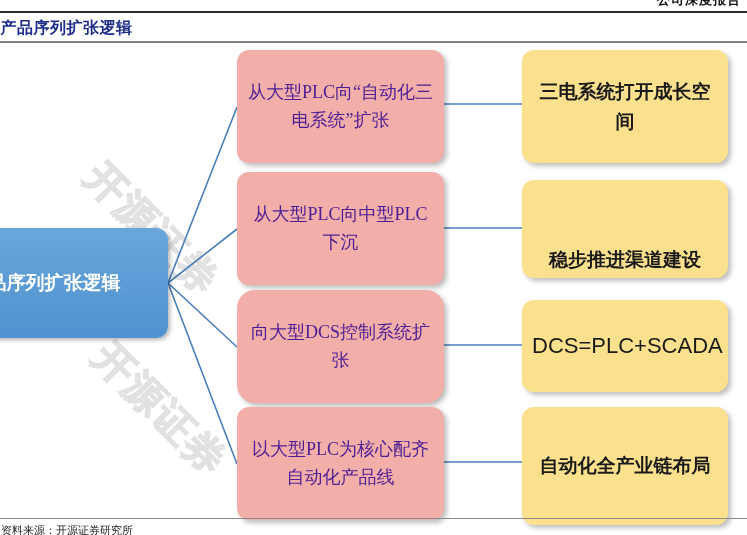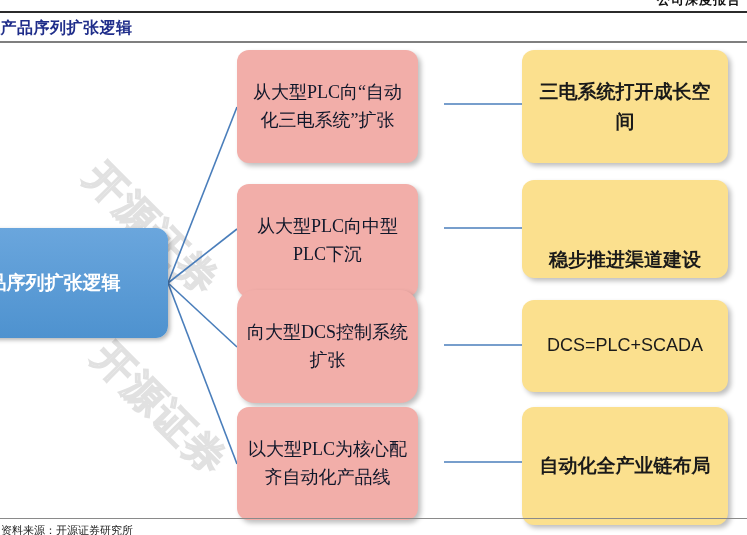--- a/index.html
+++ b/index.html
@@ -132,31 +132,31 @@
     font-weight: bold;
     box-shadow: 2px 2px 4px rgba(0,0,0,0.30);
     left: -60px;
     top: 228px;
     width: 228px;
     height: 110px;
   }
 
   .node-mid {
     background: #f2aea9;
-    color: #0f172a;
+    color: #4c1d95;
     font-family: "Liberation Serif", "DejaVu Serif", serif;
     font-size: 18px;
     font-weight: normal;
     box-shadow: 3px 3px 5px rgba(0,0,0,0.26);
     left: 237px;
-    width: 181px;
+    width: 207px;
     height: 113px;
   }
   .mid-1 { top: 50px; }
-  .mid-2 { top: 184px; }
+  .mid-2 { top: 172px; }
   .mid-3 { top: 290px; border-radius: 18px; }
   .mid-4 { top: 407px; }
 
   .node-leaf {
     background: #fbe08e;
     color: #1a1a1a;
     font-family: "Liberation Serif", "DejaVu Serif", serif;
     font-size: 19px;
     font-weight: bold;
     box-shadow: 3px 3px 5px rgba(0,0,0,0.26);
@@ -164,21 +164,21 @@
     width: 206px;
   }
   .leaf-1 { top: 50px;  height: 113px; }
   .leaf-2 { top: 180px; height: 98px; align-items: flex-end;  }
   .leaf-3 { top: 300px; height: 92px;  }
   .leaf-4 { top: 407px; height: 118px; }
 
   .leaf-mono {
     font-family: "Liberation Sans", "DejaVu Sans", sans-serif;
     font-weight: normal;
-    font-size: 18px;
+    font-size: 22px;
   }
 
   .node-text {
     display: block;
     width: 100%;
   }
 </style>
 </head>
 <body>
 

